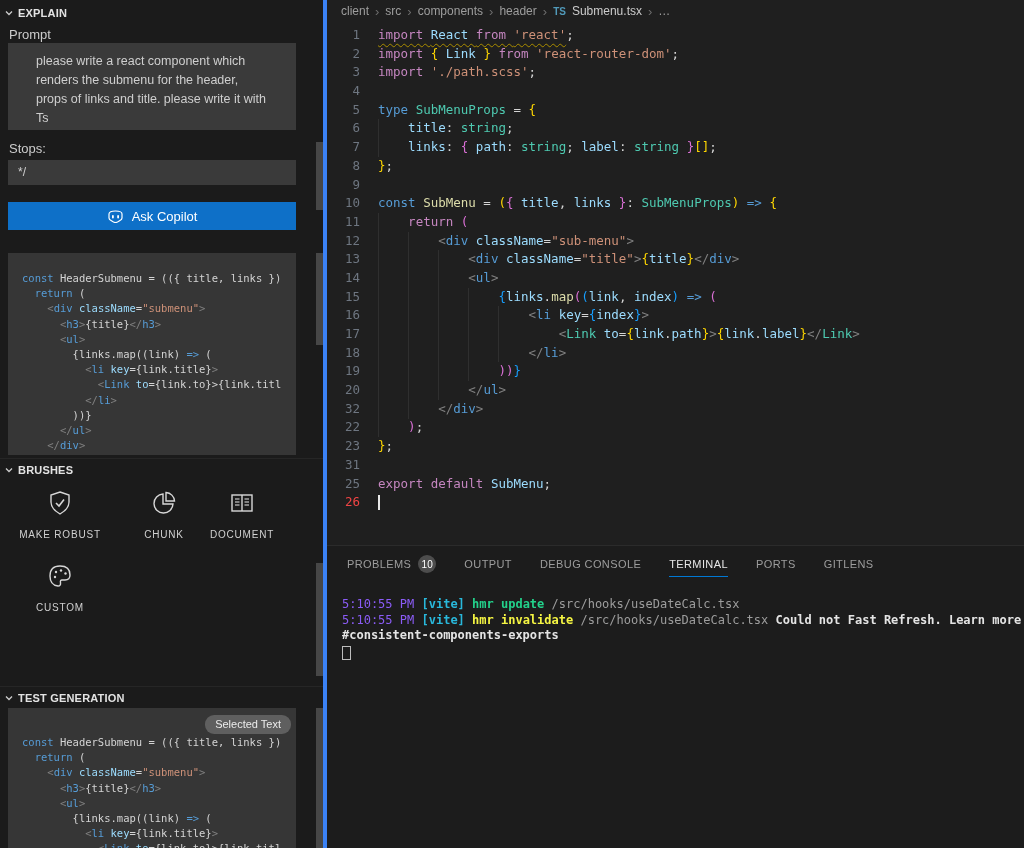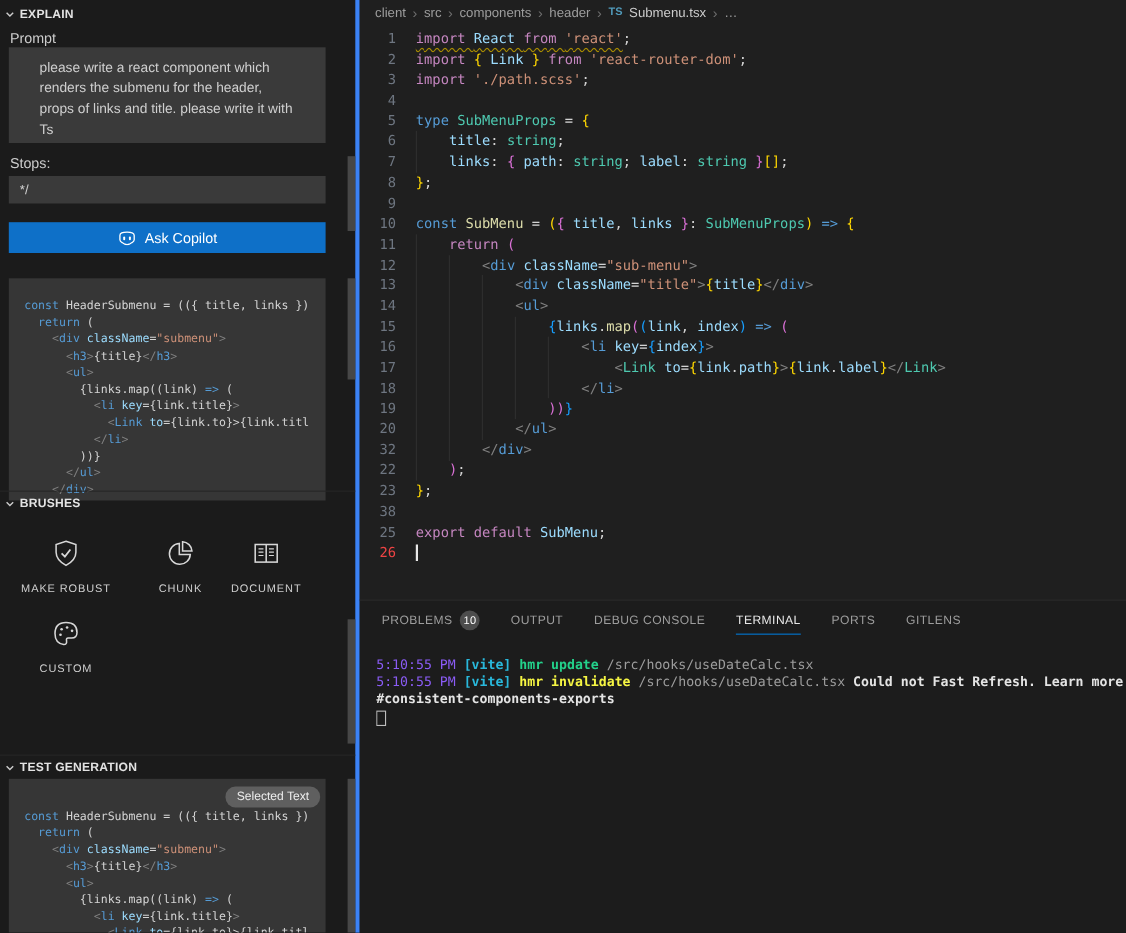--- a/index.html
+++ b/index.html
@@ -108,21 +108,21 @@
         <rect x="10.2" y="5" width="1.8" height="3.4" rx="0.9" fill="#ffffff"></rect>
       </svg>
       <span>Ask Copilot</span>
     </button>
 
 
     <div class="codeblock" style="top:253px; height:202px;">
       <div class="inner" id="snippet-lt"><div class="sline"><span class="c-kw2">const </span><span class="c-pl">HeaderSubmenu</span><span class="c-pl"> = (({ title, links })</span></div><div class="sline"><span class="c-kw2">  return </span><span class="c-pl">(</span></div><div class="sline"><span class="c-pl">    </span><span class="c-tag">&lt;</span><span class="c-kw2">div</span><span class="c-var"> className</span><span class="c-pl">=</span><span class="c-str">"submenu"</span><span class="c-tag">&gt;</span></div><div class="sline"><span class="c-pl">      </span><span class="c-tag">&lt;</span><span class="c-kw2">h3</span><span class="c-tag">&gt;</span><span class="c-pl">{title}</span><span class="c-tag">&lt;/</span><span class="c-kw2">h3</span><span class="c-tag">&gt;</span></div><div class="sline"><span class="c-pl">      </span><span class="c-tag">&lt;</span><span class="c-kw2">ul</span><span class="c-tag">&gt;</span></div><div class="sline"><span class="c-pl">        {links.map((link) </span><span class="c-kw2">=&gt; </span><span class="c-pl">(</span></div><div class="sline"><span class="c-pl">          </span><span class="c-tag">&lt;</span><span class="c-kw2">li</span><span class="c-var"> key</span><span class="c-pl">={link.title}</span><span class="c-tag">&gt;</span></div><div class="sline"><span class="c-pl">            </span><span class="c-tag">&lt;</span><span class="c-kw2">Link</span><span class="c-var"> to</span><span class="c-pl">={link.to}&gt;{link.titl</span></div><div class="sline"><span class="c-pl">          </span><span class="c-tag">&lt;/</span><span class="c-kw2">li</span><span class="c-tag">&gt;</span></div><div class="sline"><span class="c-pl">        ))}</span></div><div class="sline"><span class="c-pl">      </span><span class="c-tag">&lt;/</span><span class="c-kw2">ul</span><span class="c-tag">&gt;</span></div><div class="sline"><span class="c-pl">    </span><span class="c-tag">&lt;/</span><span class="c-kw2">div</span><span class="c-tag">&gt;</span></div></div>
     </div>
 
-    <div class="sec-header" style="top:446px;">
+    <div class="sec-header" style="top:458px;">
       <svg width="10" height="10" viewBox="0 0 10 10">
           <polyline points="2,3.5 5,6.5 8,3.5" fill="none" stroke="#cccccc" stroke-width="1.3"></polyline>
         </svg>
       <span>BRUSHES</span>
     </div>
 
     <div id="brush-grid" style="position: absolute; left: 20px; top: 490px;">
         <div class="brush" style="left: 0px; top: 0px;">
           <span><svg width="26" height="26" viewBox="0 0 26 26">
               <path d="M13 2 L22 5 V12 Q22 19 13 24 Q4 19 4 12 V5 Z" fill="none" stroke="#d7d7d7" stroke-width="1.4"></path>
@@ -220,21 +220,21 @@
         <div class="eline"><span class="num">14</span><span class="txt"><span class="c-pl">            </span><span class="c-tag">&lt;</span><span class="c-kw2">ul</span><span class="c-tag">&gt;</span></span></div>
         <div class="eline"><span class="num">15</span><span class="txt"><span class="c-pl">                </span><span class="c-b3">{</span><span class="c-var">links</span><span class="c-pun">.</span><span class="c-fn">map</span><span class="c-b2">(</span><span class="c-b3">(</span><span class="c-var">link</span><span class="c-pun">, </span><span class="c-var">index</span><span class="c-b3">)</span><span class="c-kw2"> =&gt; </span><span class="c-b2">(</span></span></div>
         <div class="eline"><span class="num">16</span><span class="txt"><span class="c-pl">                    </span><span class="c-tag">&lt;</span><span class="c-kw2">li</span><span class="c-var"> key</span><span class="c-pun">=</span><span class="c-b3">{</span><span class="c-var">index</span><span class="c-b3">}</span><span class="c-tag">&gt;</span></span></div>
         <div class="eline"><span class="num">17</span><span class="txt"><span class="c-pl">                        </span><span class="c-tag">&lt;</span><span class="c-typ">Link</span><span class="c-var"> to</span><span class="c-pun">=</span><span class="c-b1">{</span><span class="c-var">link</span><span class="c-pun">.</span><span class="c-var">path</span><span class="c-b1">}</span><span class="c-tag">&gt;</span><span class="c-b1">{</span><span class="c-var">link</span><span class="c-pun">.</span><span class="c-var">label</span><span class="c-b1">}</span><span class="c-tag">&lt;/</span><span class="c-typ">Link</span><span class="c-tag">&gt;</span></span></div>
         <div class="eline"><span class="num">18</span><span class="txt"><span class="c-pl">                    </span><span class="c-tag">&lt;/</span><span class="c-kw2">li</span><span class="c-tag">&gt;</span></span></div>
         <div class="eline"><span class="num">19</span><span class="txt"><span class="c-pl">                </span><span class="c-b2">)</span><span class="c-b2">)</span><span class="c-b3">}</span></span></div>
         <div class="eline"><span class="num">20</span><span class="txt"><span class="c-pl">            </span><span class="c-tag">&lt;/</span><span class="c-kw2">ul</span><span class="c-tag">&gt;</span></span></div>
         <div class="eline"><span class="num">32</span><span class="txt"><span class="c-pl">        </span><span class="c-tag">&lt;/</span><span class="c-kw2">div</span><span class="c-tag">&gt;</span></span></div>
         <div class="eline"><span class="num">22</span><span class="txt"><span class="c-pl">    </span><span class="c-b2">)</span><span class="c-pun">;</span></span></div>
         <div class="eline"><span class="num">23</span><span class="txt"><span class="c-b1">}</span><span class="c-pun">;</span></span></div>
-        <div class="eline"><span class="num">38</span><span class="txt"></span></div>
+        <div class="eline"><span class="num">31</span><span class="txt"></span></div>
         <div class="eline"><span class="num">25</span><span class="txt"><span class="c-kw1">export </span><span class="c-kw1">default </span><span class="c-var">SubMenu</span><span class="c-pun">;</span></span></div>
         <div class="eline cur"><span class="num">26</span><span class="txt"><span class="caret"></span></span></div>
       </div>
   </div>
 
   <div class="panel">
     <div class="ptabs" id="panel-tabs">
         <div class="ptab">
           <span>PROBLEMS</span>
           <span class="pbadge">10</span>

